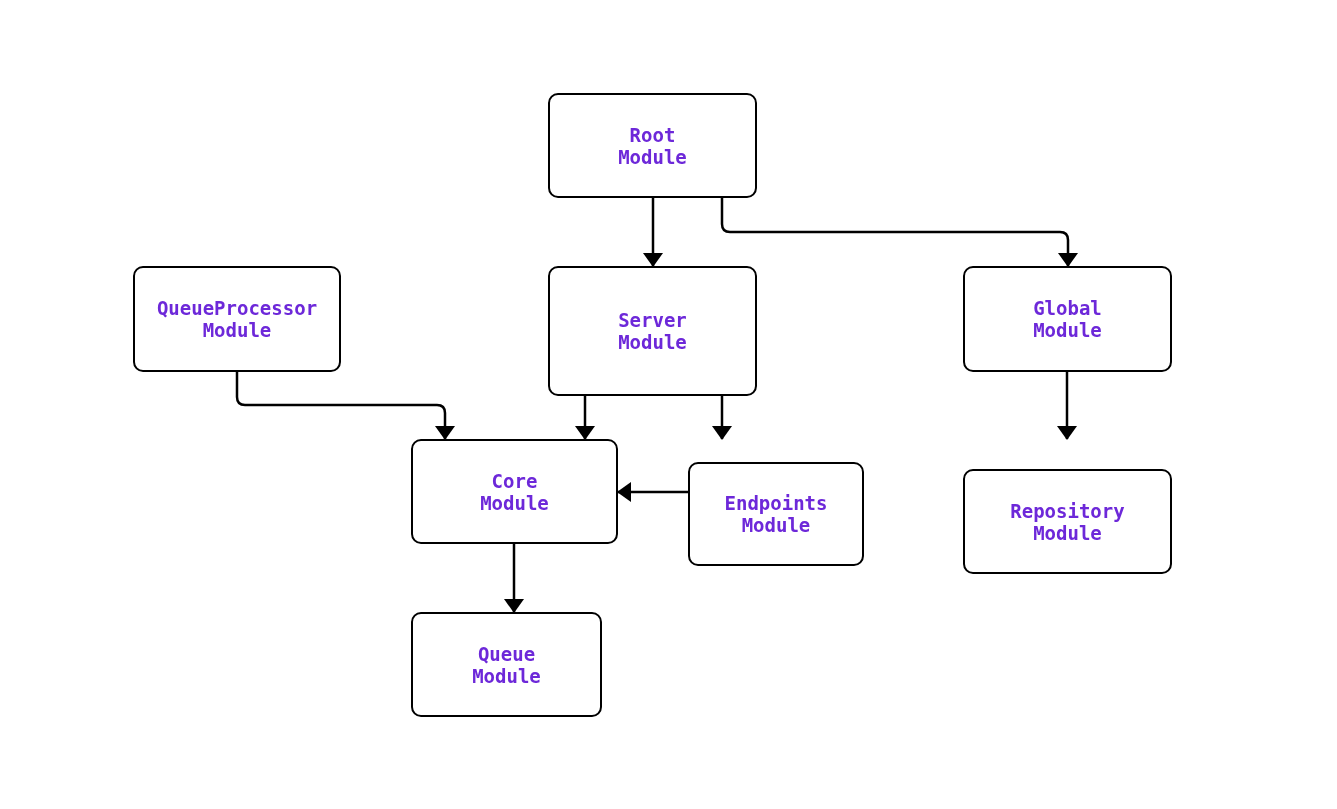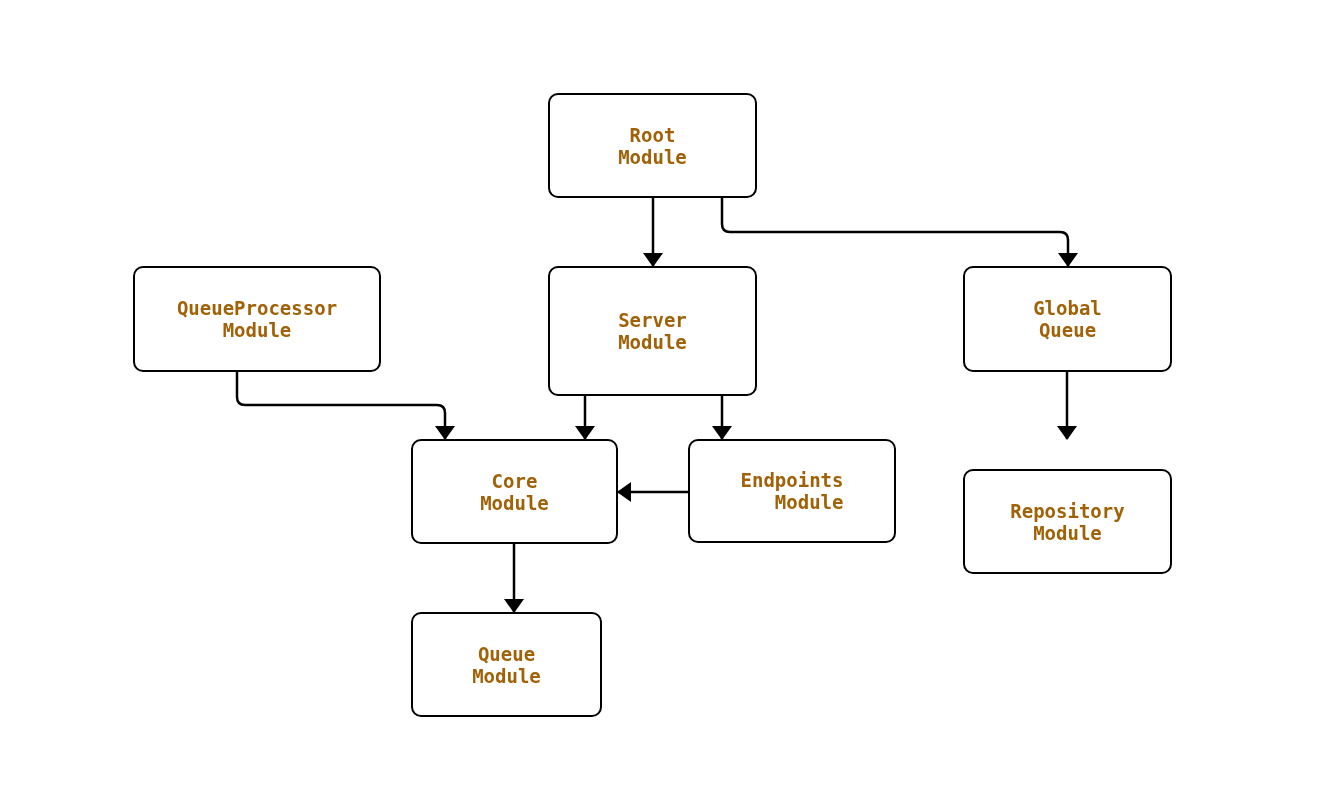--- a/index.html
+++ b/index.html
@@ -35,21 +35,21 @@
     display: flex;
     align-items: center;
     justify-content: center;
     text-align: center;
   }
   .node-label {
     font-family: "DejaVu Sans Mono", "Liberation Mono", monospace;
     font-weight: bold;
     font-size: 19px;
     line-height: 22px;
-    color: #a16207;
+    color: #6d28d9;
     white-space: pre-line;
   }
 </style>
 </head>
 <body>
 
 <div class="canvas">
   <svg class="edges-layer" viewBox="0 0 1337 809" xmlns="http://www.w3.org/2000/svg">
     <defs>
       <marker id="arrowhead" viewBox="0 0 14 20" markerWidth="14" markerHeight="20" refX="13" refY="10" orient="auto" markerUnits="userSpaceOnUse">
@@ -66,41 +66,41 @@
         <path d="M1067,372 L1067,439" class="edge" stroke="#000000" marker-end="url(#arrowhead)"></path>
         <path d="M514,544 L514,612" class="edge" stroke="#000000" marker-end="url(#arrowhead)"></path>
       </g>
   </svg>
   <div id="node-layer">
   <div class="node" style="left: 548px; top: 93px; width: 209px; height: 105px; border-color: rgb(0, 0, 0); background: rgb(255, 255, 255);">
     <span class="node-label">Root
 Module</span>
   </div>
 
-  <div class="node" style="left: 133px; top: 266px; width: 248px; height: 106px; border-color: rgb(0, 0, 0); background: rgb(255, 255, 255);">
+  <div class="node" style="left: 133px; top: 266px; width: 208px; height: 106px; border-color: rgb(0, 0, 0); background: rgb(255, 255, 255);">
     <span class="node-label">QueueProcessor
 Module</span>
   </div>
 
   <div class="node" style="left: 548px; top: 266px; width: 209px; height: 130px; border-color: rgb(0, 0, 0); background: rgb(255, 255, 255);">
     <span class="node-label">Server
 Module</span>
   </div>
 
   <div class="node" style="left: 963px; top: 266px; width: 209px; height: 106px; border-color: rgb(0, 0, 0); background: rgb(255, 255, 255);">
     <span class="node-label">Global
-Queue</span>
+Module</span>
   </div>
 
   <div class="node" style="left: 411px; top: 439px; width: 207px; height: 105px; border-color: rgb(0, 0, 0); background: rgb(255, 255, 255);">
     <span class="node-label">Core
 Module</span>
   </div>
 
-  <div class="node" style="left: 688px; top: 439px; width: 208px; height: 104px; border-color: rgb(0, 0, 0); background: rgb(255, 255, 255); text-align: right;">
+  <div class="node" style="left: 688px; top: 462px; width: 176px; height: 104px; border-color: rgb(0, 0, 0); background: rgb(255, 255, 255);">
     <span class="node-label">Endpoints
 Module</span>
   </div>
 
   <div class="node" style="left: 963px; top: 439px; width: 209px; height: 105px; border-color: rgb(0, 0, 0); background: rgb(255, 255, 255); margin-top: 30px;">
     <span class="node-label">Repository
 Module</span>
   </div>
 
   <div class="node" style="left: 411px; top: 612px; width: 191px; height: 105px; border-color: rgb(0, 0, 0); background: rgb(255, 255, 255);">

